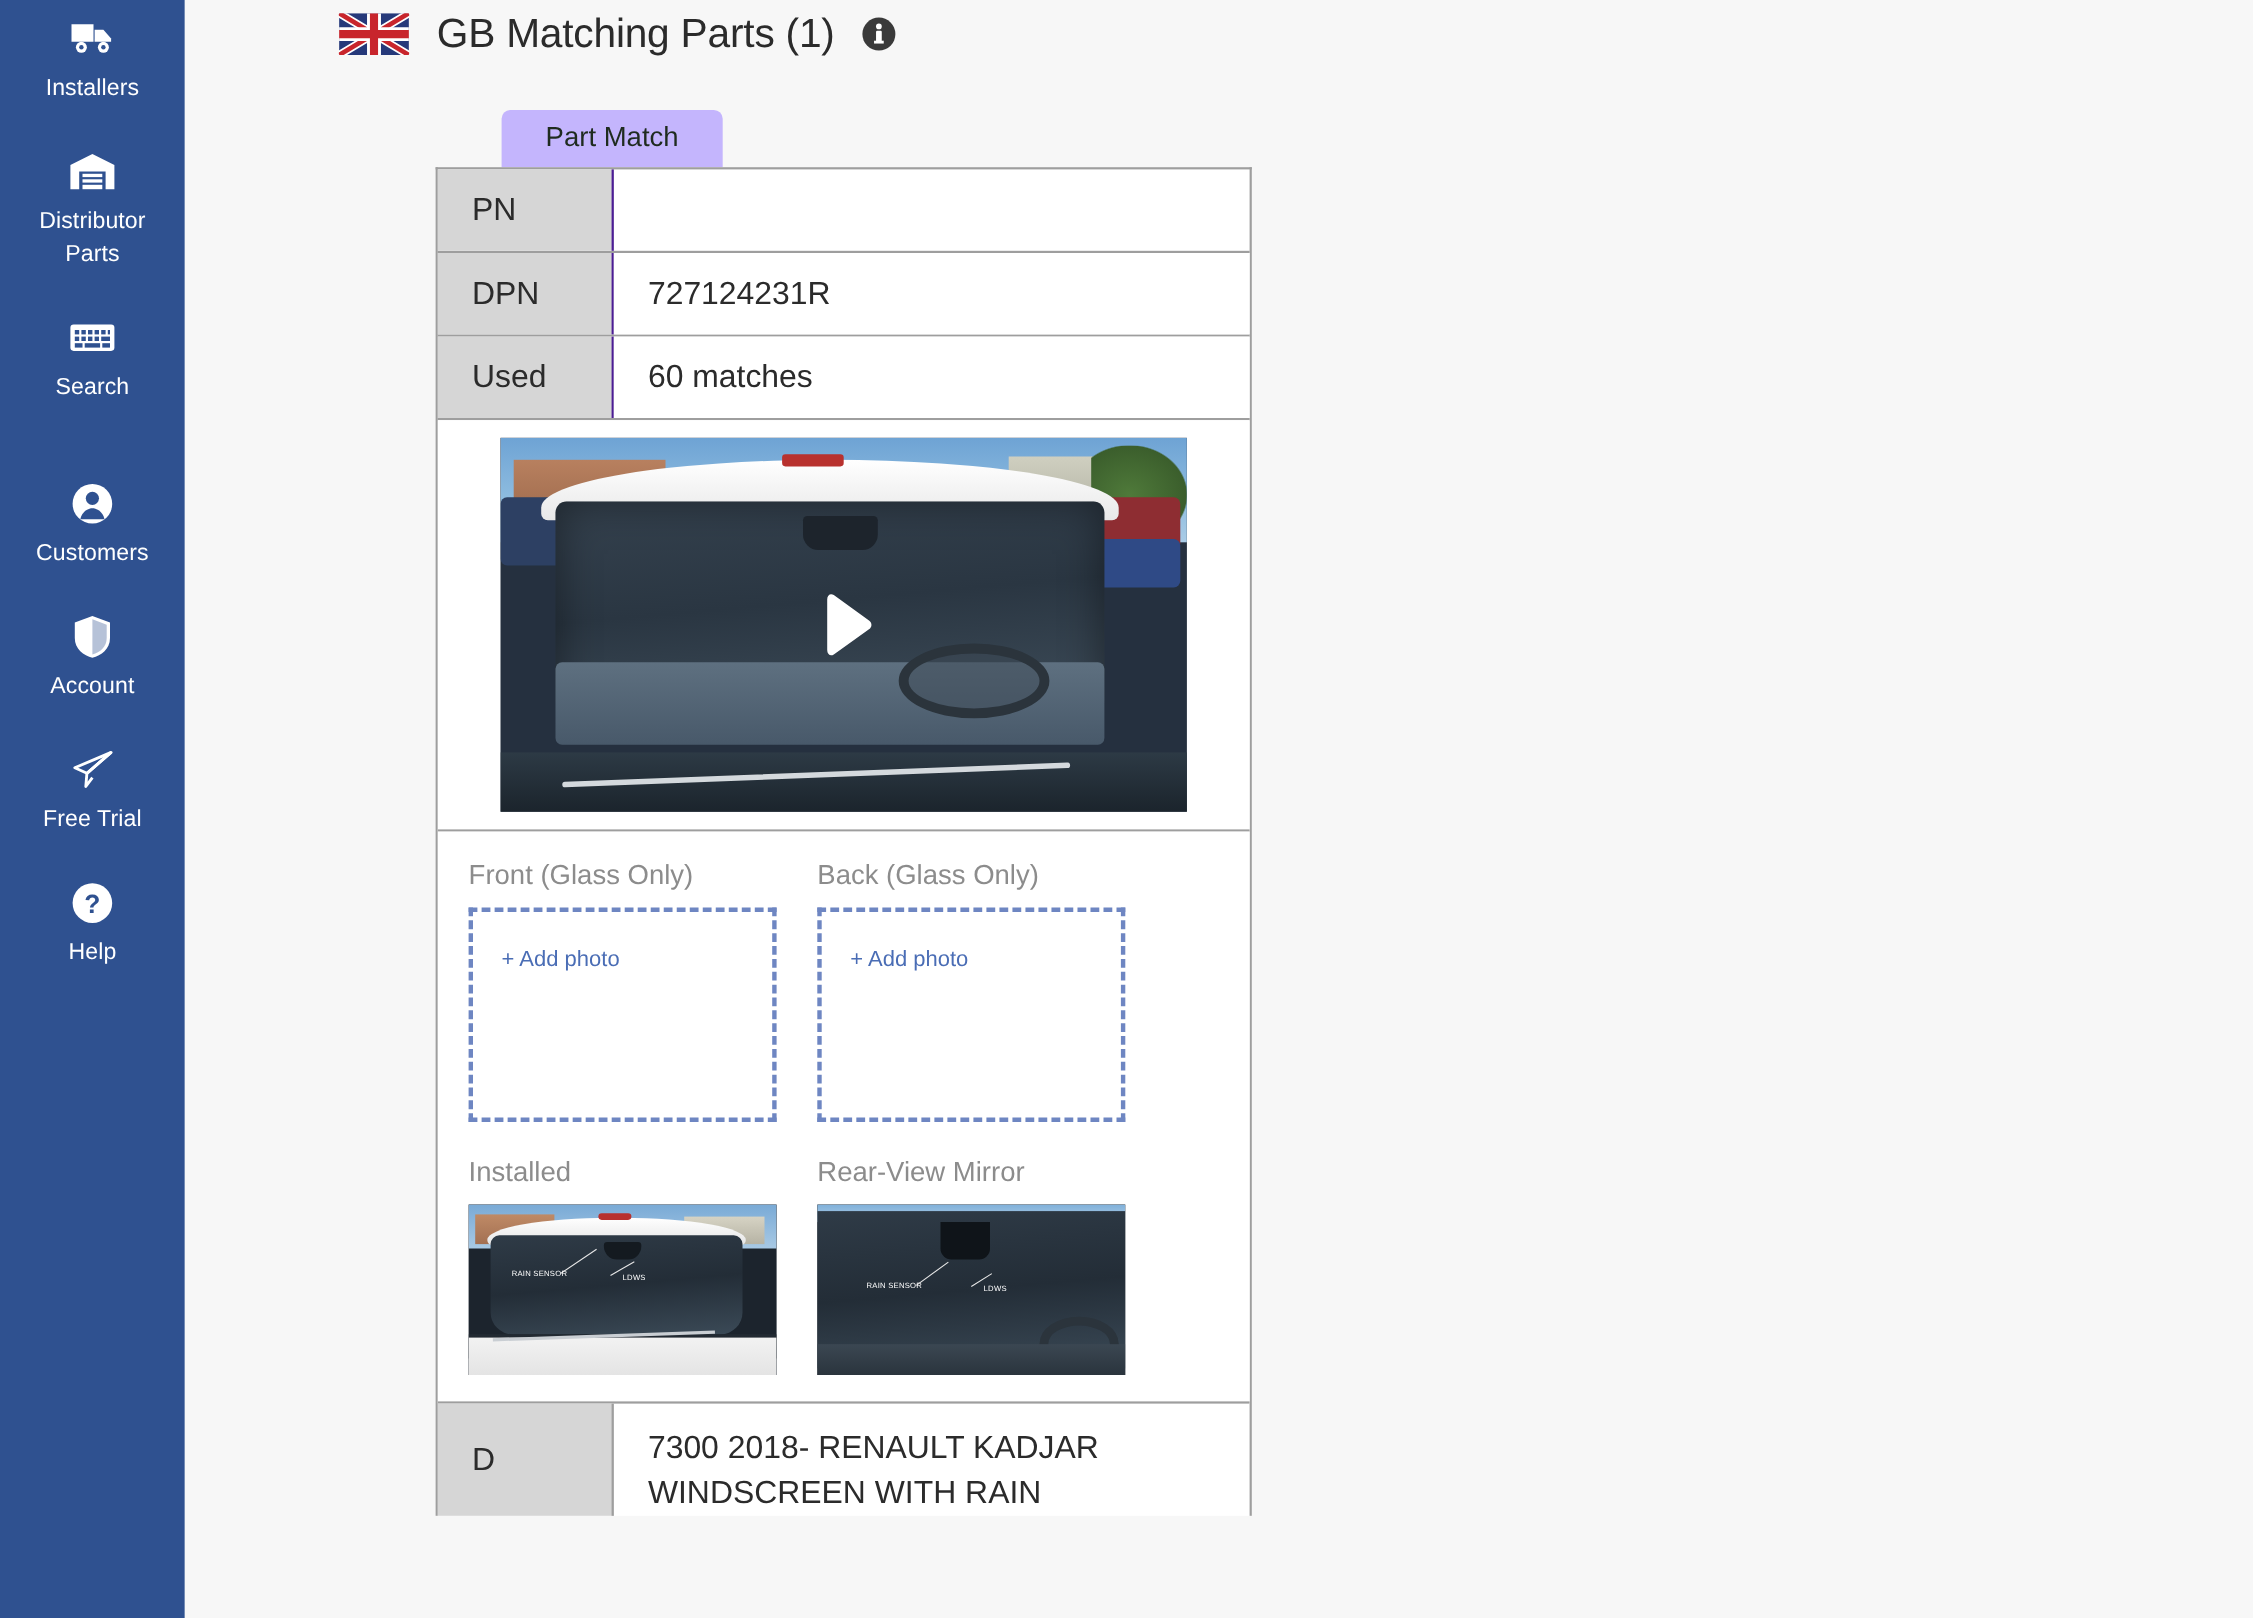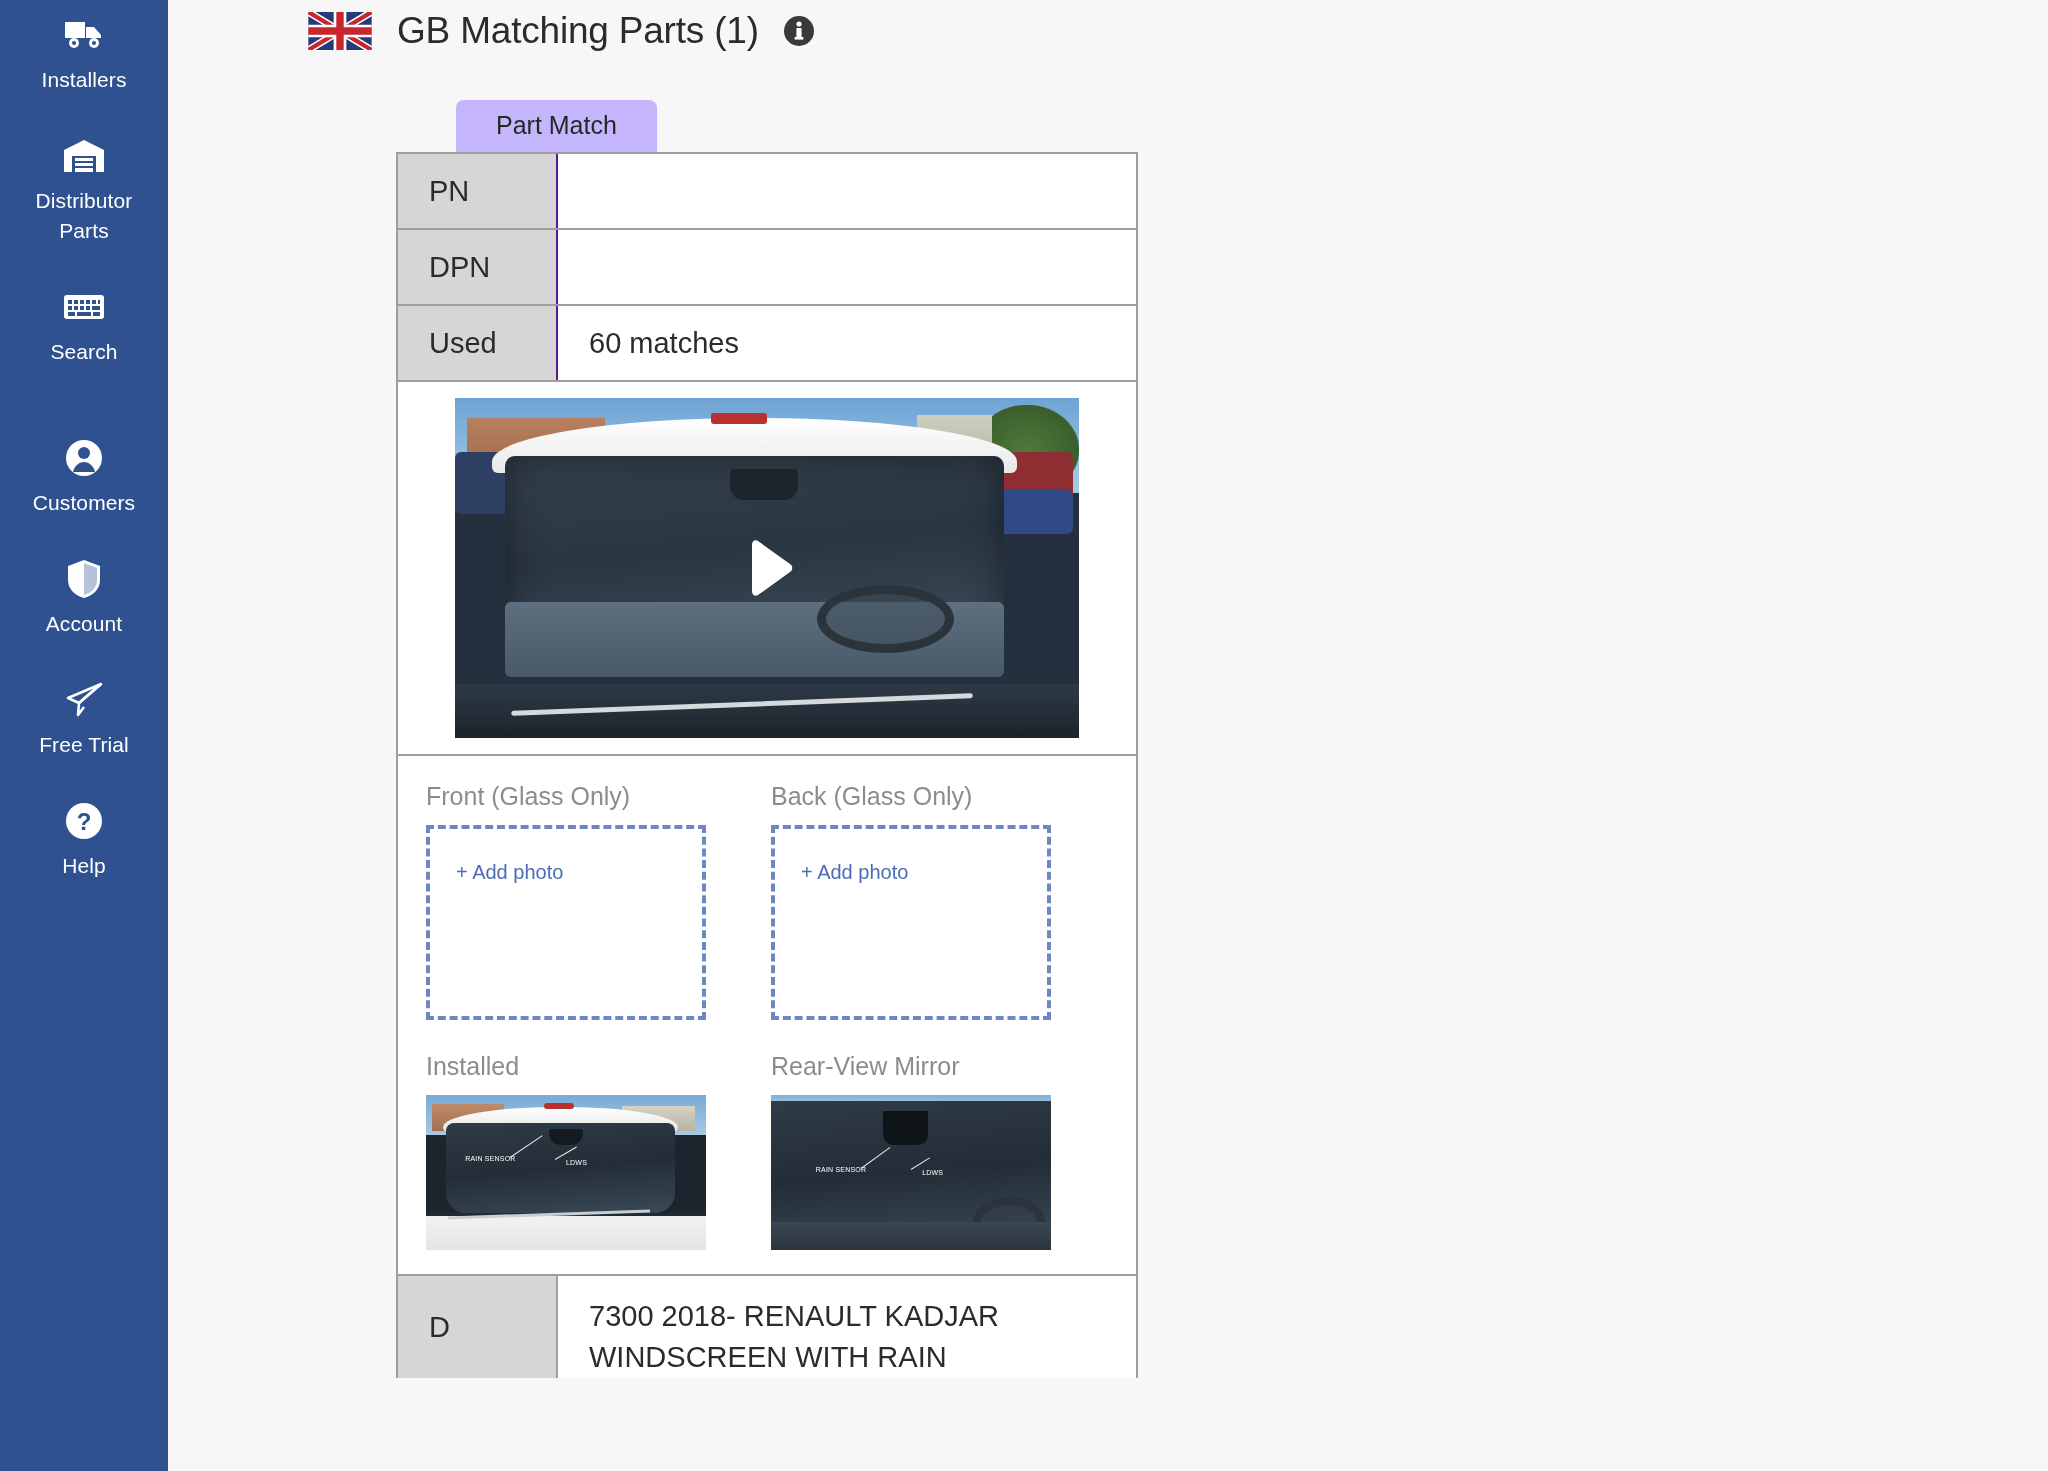--- a/index.html
+++ b/index.html
@@ -249,21 +249,21 @@
   #play-button svg { display: block; }
 
   
   #photo-section {
     border-bottom: 2px solid #9e9e9e;
     padding: 26px 0 24px 28px;
     background: #ffffff;
   }
   .photo-row {
     display: flex;
-    gap: 65px;
+    gap: 37px;
   }
   .photo-row + .photo-row { margin-top: 32px; }
   .photo-cell { width: 280px; }
   .photo-caption {
     font-size: 25px;
     color: #8c8c8c;
     font-family: "Liberation Sans", sans-serif;
     margin-bottom: 14px;
     white-space: nowrap;
   }
@@ -540,20 +540,21 @@
   </div>
 
   <div id="detail-panel">
 
     <div class="info-row">
       <div class="row-label">PN</div>
     </div>
 
     <div class="info-row">
       <div class="row-label">DPN</div>
+      <div class="row-value">727124231R</div>
     </div>
 
     <div class="info-row">
       <div class="row-label">Used</div>
       <div class="row-value">60 matches</div>
     </div>
 
     <div id="video-section">
       <div id="video-thumb">
         <div class="vid-sky"></div>

